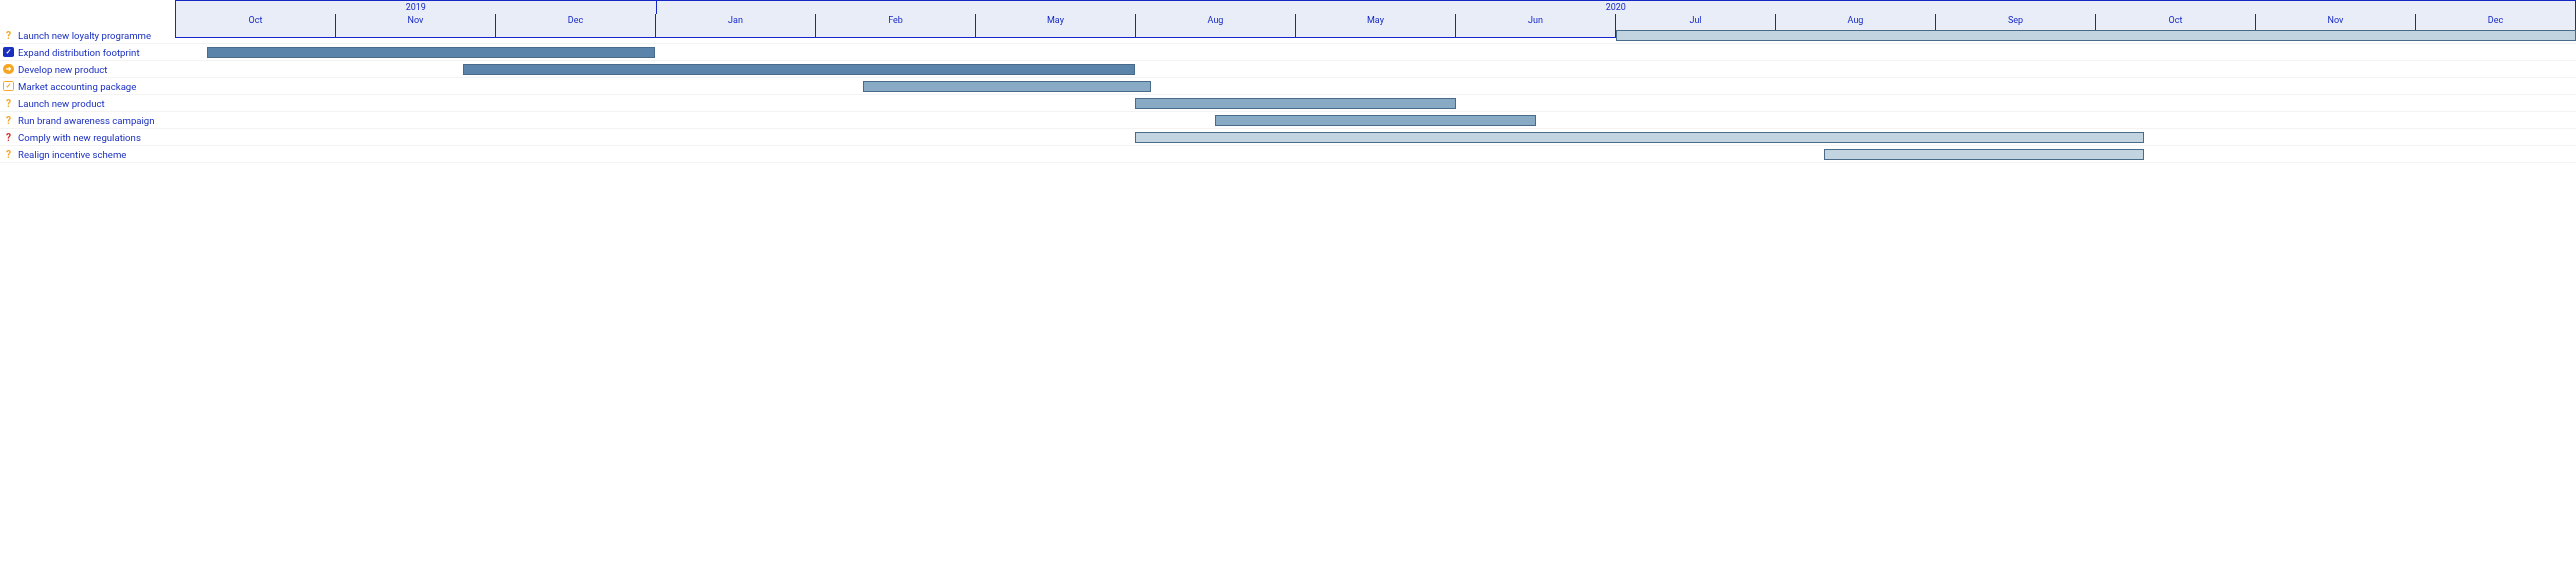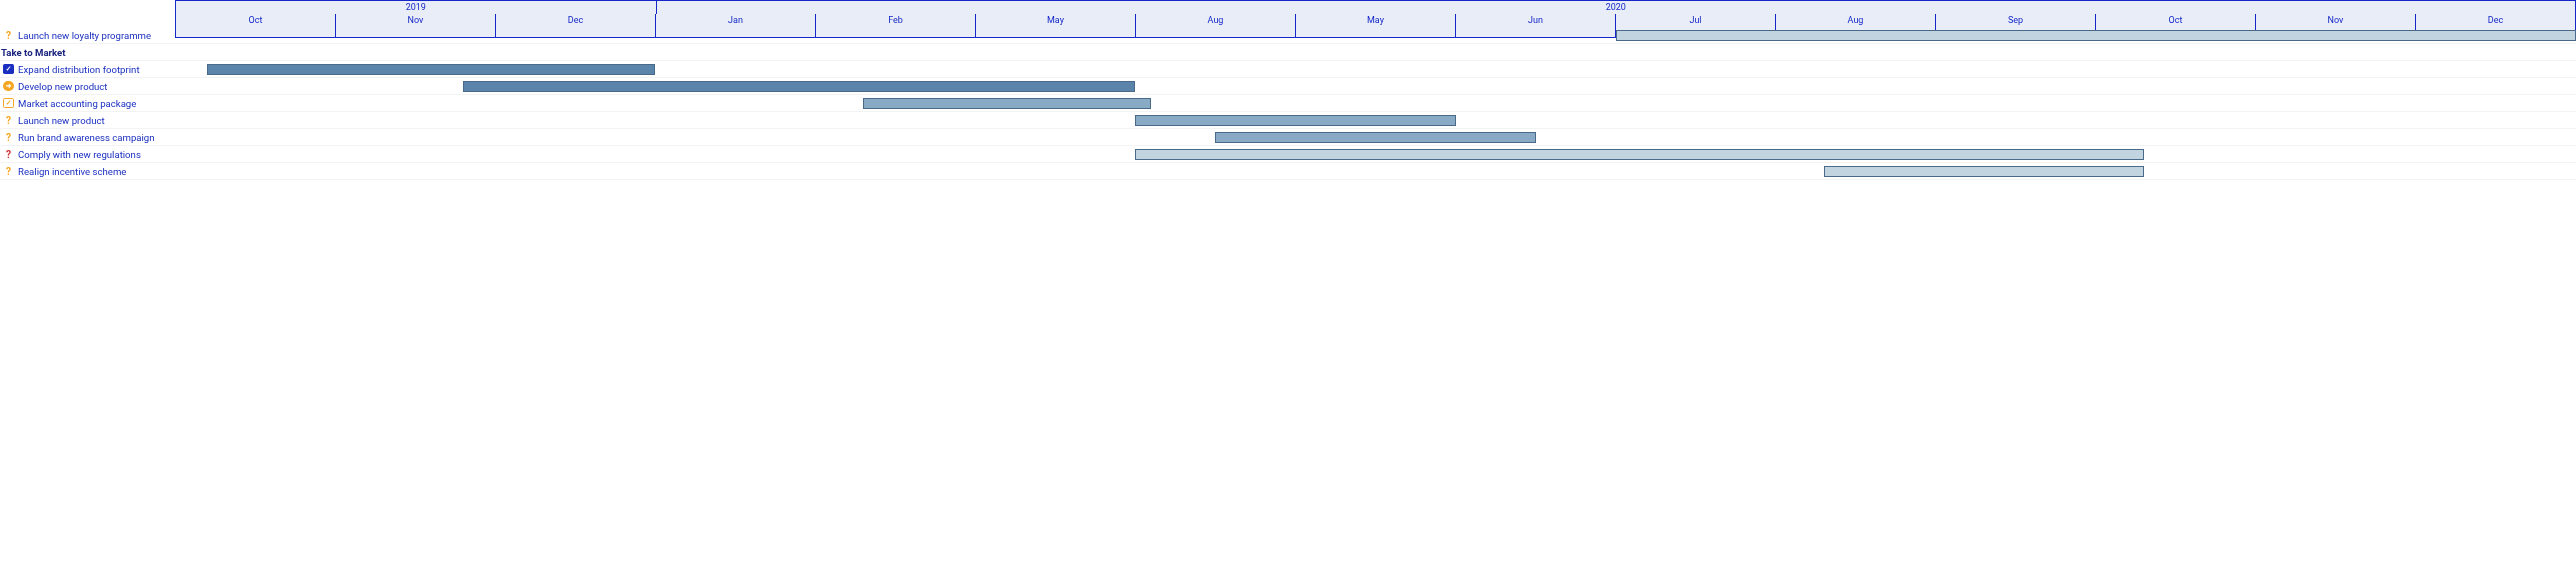--- a/index.html
+++ b/index.html
@@ -151,26 +151,20 @@
   <div id="rows-container">
       <div class="row">
         <div class="label-col">
           <span class="icon icon-q">?</span>
           <span>Launch new loyalty programme</span>
         </div>
         <div class="timeline-col">
           <div class="bar light" style="left: 60%; width: 40%;"></div>
         </div>
       </div>
-      <div class="row section">
-        <div class="label-col">
-          <span>Take to Market</span>
-        </div>
-        <div class="timeline-col"></div>
-      </div>
       <div class="row">
         <div class="label-col">
           <span class="icon icon-check">✓</span>
           <span>Expand distribution footprint</span>
         </div>
         <div class="timeline-col">
           <div class="bar dark" style="left: 1.33333%; width: 18.6667%;"></div>
         </div>
       </div>
       <div class="row">

